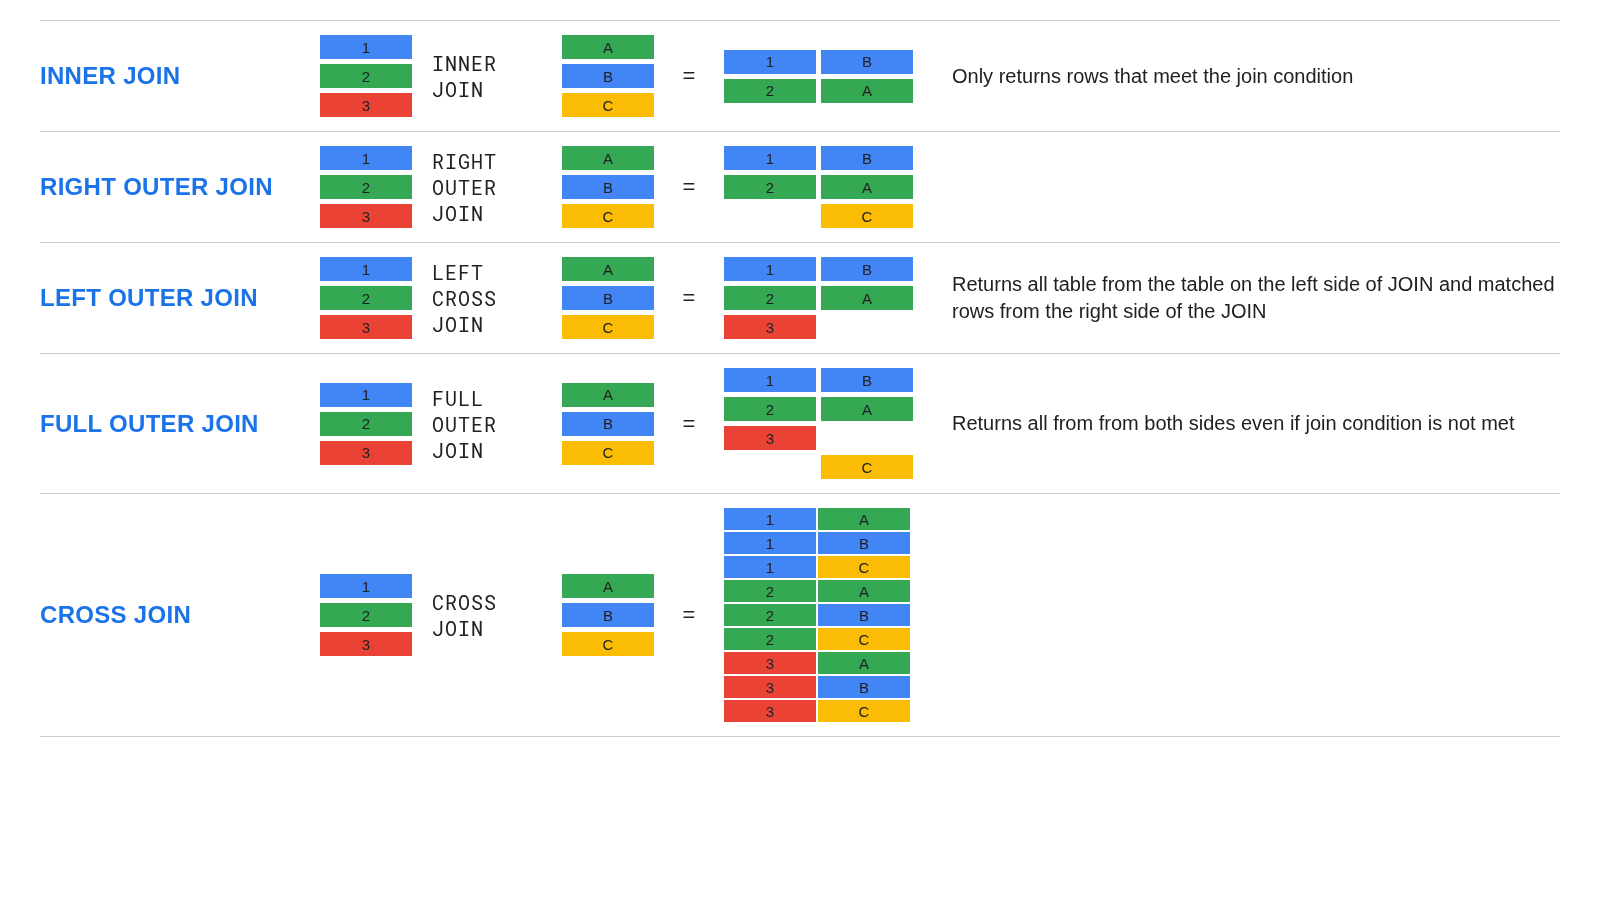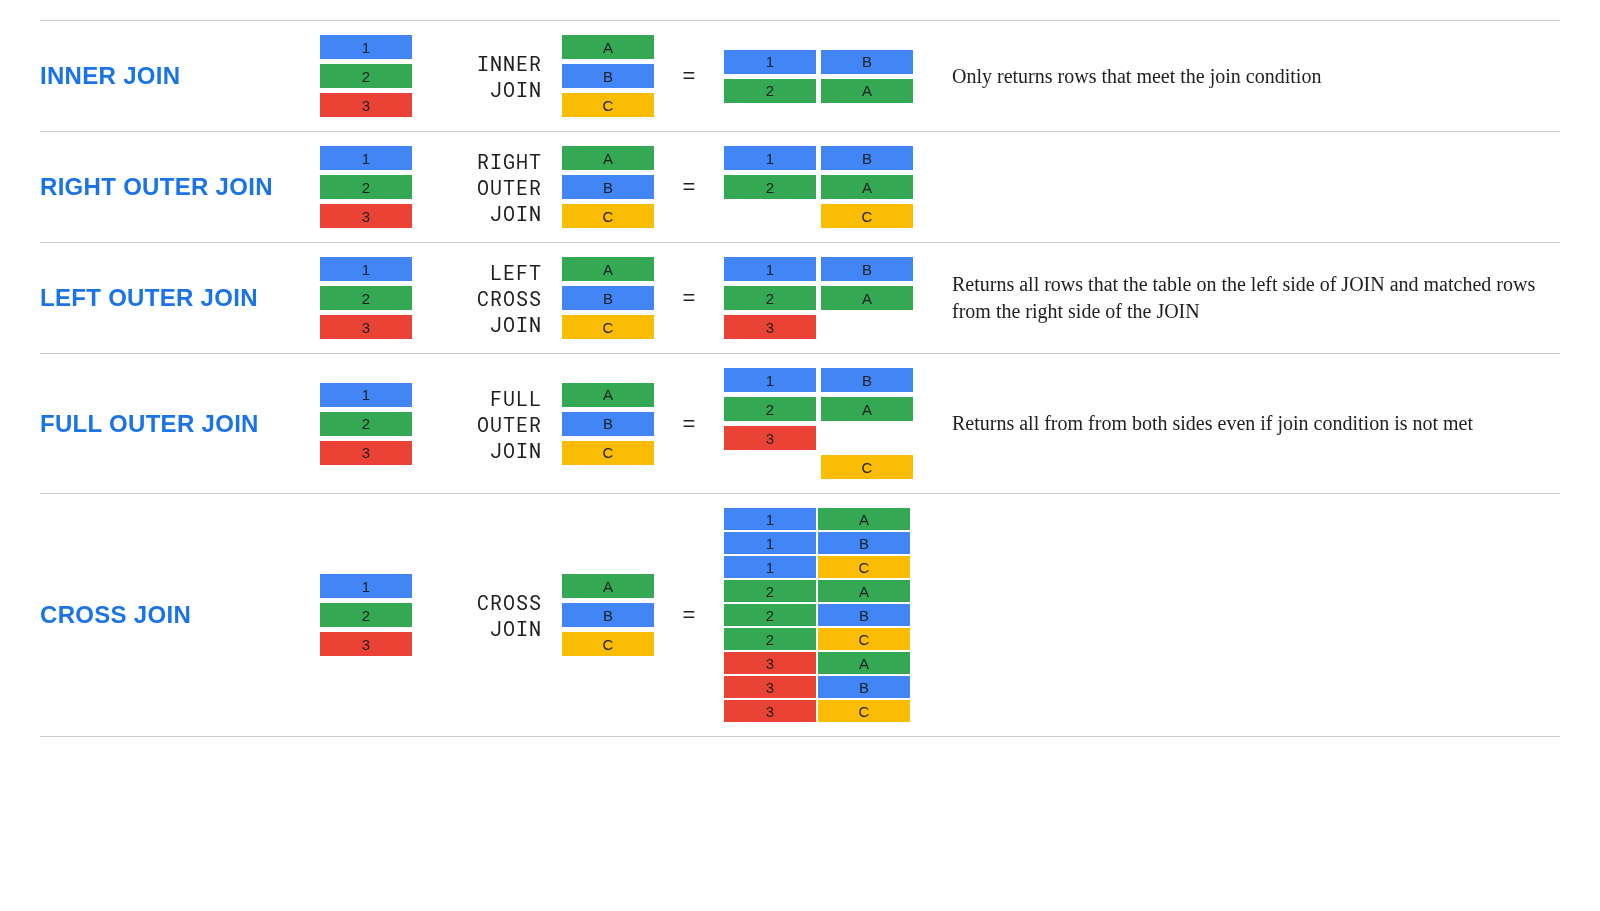--- a/index.html
+++ b/index.html
@@ -43,21 +43,21 @@
     color: #202124;
   }
   .mini-table.compact .cell { height: 22px; }
   .cell.empty-gap { background: transparent !important; height: 24px; }
   .cell.blue   { background: #4285f4; }
   .cell.green  { background: #34a853; }
   .cell.red    { background: #ea4335; }
   .cell.yellow { background: #fbbc04; }
   .join-label {
     flex: 0 0 110px;
-    text-align: right;
+    text-align: left;
     font-family: "Roboto Mono", Menlo, Consolas, monospace;
     font-size: 20px;
     font-weight: 400;
     letter-spacing: 1px;
     white-space: pre-line;
   }
   .eq {
     flex: 0 0 30px;
     text-align: center;
     font-size: 22px;
@@ -69,21 +69,20 @@
     flex: 0 0 200px;
   }
   .result.compact { gap: 2px; }
   .result .mini-table { flex: 0 0 auto; }
   .result .cell { width: 92px; }
   .desc {
     flex: 1;
     font-size: 20px;
     line-height: 1.35;
     padding-left: 8px;
-    font-family: Liberation Serif, serif;
   }
 </style>
 </head>
 <body>
 
 <div id="container">
     <div class="row">
       <div class="title">INNER JOIN</div>
       <div class="mini-table">
         <div class="cell blue">1</div>
@@ -160,21 +159,21 @@
           <div class="cell blue">1</div>
           <div class="cell green">2</div>
           <div class="cell red">3</div>
         </div>
         <div class="mini-table">
           <div class="cell blue">B</div>
           <div class="cell green">A</div>
           <div class="cell empty-gap"></div>
         </div>
       </div>
-      <div class="desc">Returns all rows that the table on the left side of JOIN and matched rows from the right side of the JOIN</div>
+      <div class="desc">Returns all table from the table on the left side of JOIN and matched rows from the right side of the JOIN</div>
     </div>
     <div class="row">
       <div class="title">FULL OUTER JOIN</div>
       <div class="mini-table">
         <div class="cell blue">1</div>
         <div class="cell green">2</div>
         <div class="cell red">3</div>
       </div>
       <div class="join-label">FULL
 OUTER

